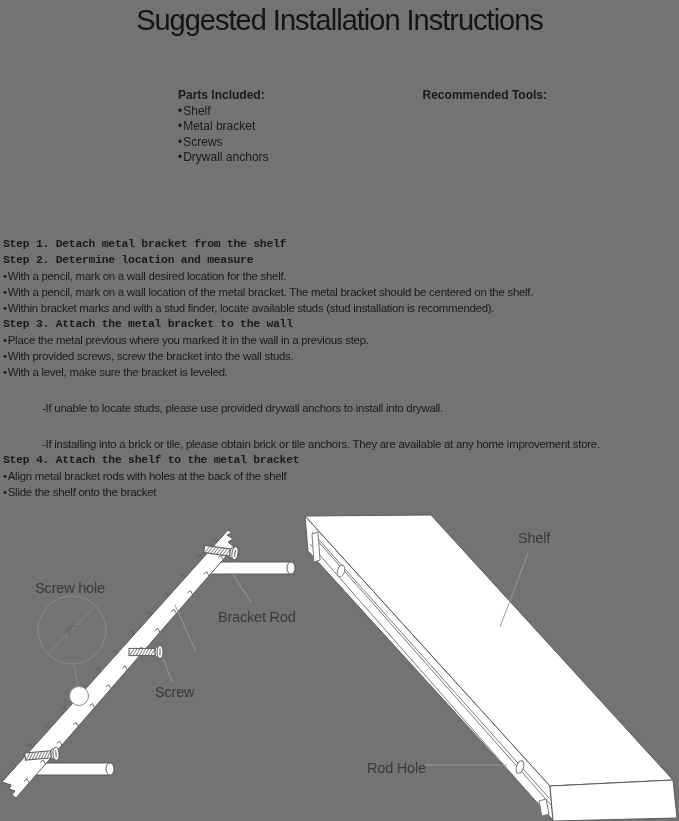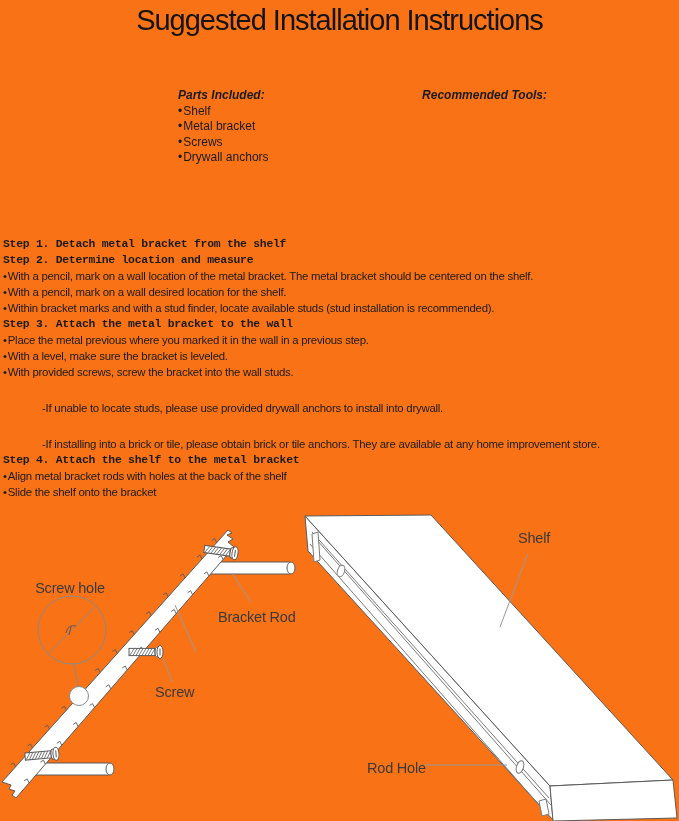--- a/index.html
+++ b/index.html
@@ -1,23 +1,23 @@
 <!DOCTYPE html>
 <html><head>
 <meta charset="utf-8">
 <style>
   html,body{margin:0;padding:0;background:#fff;}
-  .page{position:relative;width:679px;height:821px;background:#f97316;overflow:hidden;
+  .page{position:relative;width:679px;height:821px;background:#737373;overflow:hidden;
         font-family:"Liberation Sans",sans-serif;color:#1a1a1a;}
   .title{position:absolute;top:4px;left:0;width:679px;text-align:center;
          font-size:29px;font-weight:400;letter-spacing:-1px;color:#141414;}
   .col{position:absolute;top:88px;font-size:12px;line-height:15.5px;}
   .col-parts{left:178px;width:170px;}
   .col-tools{left:377px;width:170px;text-align:right;}
-  .col-heading{font-weight:700;font-style:italic;}
+  .col-heading{font-weight:700;}
   .pitem::before{content:"\2022";margin-right:1px;}
   .steps{position:absolute;top:236px;left:3px;width:674px;
          font-size:11.4px;letter-spacing:-0.25px;line-height:16px;white-space:nowrap;}
   .steps .step{font-weight:700;font-family:Liberation Mono, monospace;}
   .steps .bullet::before{content:"\2022";margin-right:1px;}
   .steps .dash{padding-left:39px;margin-top:20px;}
   .steps .dash::before{content:"-";}
   .diagram{position:absolute;left:0;top:492px;width:679px;height:329px;}
   .diagram text{font-family:"Liberation Sans",sans-serif;fill:#3a3a3a;font-size:14.5px;letter-spacing:-0.2px;}
 </style>
@@ -38,27 +38,27 @@
       </div>
   </div>
 
   <div class="col col-tools">
     <div class="col-heading">Recommended Tools:</div>
   </div>
 
   <div class="steps">
       <div class="step">Step 1. Detach metal bracket from the shelf</div>
       <div class="step">Step 2. Determine location and measure</div>
+      <div class="bullet">With a pencil, mark on a wall desired location for the shelf.</div>
       <div class="bullet">With a pencil, mark on a wall location of the metal bracket. The metal bracket should be centered on the shelf.</div>
-      <div class="bullet">With a pencil, mark on a wall desired location for the shelf.</div>
       <div class="bullet">Within bracket marks and with a stud finder, locate available studs (stud installation is recommended).</div>
       <div class="step">Step 3. Attach the metal bracket to the wall</div>
       <div class="bullet">Place the metal previous where you marked it in the wall in a previous step.</div>
+      <div class="bullet">With provided screws, screw the bracket into the wall studs.</div>
       <div class="bullet">With a level, make sure the bracket is leveled.</div>
-      <div class="bullet">With provided screws, screw the bracket into the wall studs.</div>
       <div class="dash">If unable to locate studs, please use provided drywall anchors to install into drywall.</div>
       <div class="dash">If installing into a brick or tile, please obtain brick or tile anchors. They are available at any home improvement store.</div>
       <div class="step">Step 4. Attach the shelf to the metal bracket</div>
       <div class="bullet">Align metal bracket rods with holes at the back of the shelf</div>
       <div class="bullet">Slide the shelf onto the bracket</div>
     </div>
 
   <svg class="diagram" viewBox="0 0 679 329" width="679" height="329">
     <defs>
       <g id="screw">

